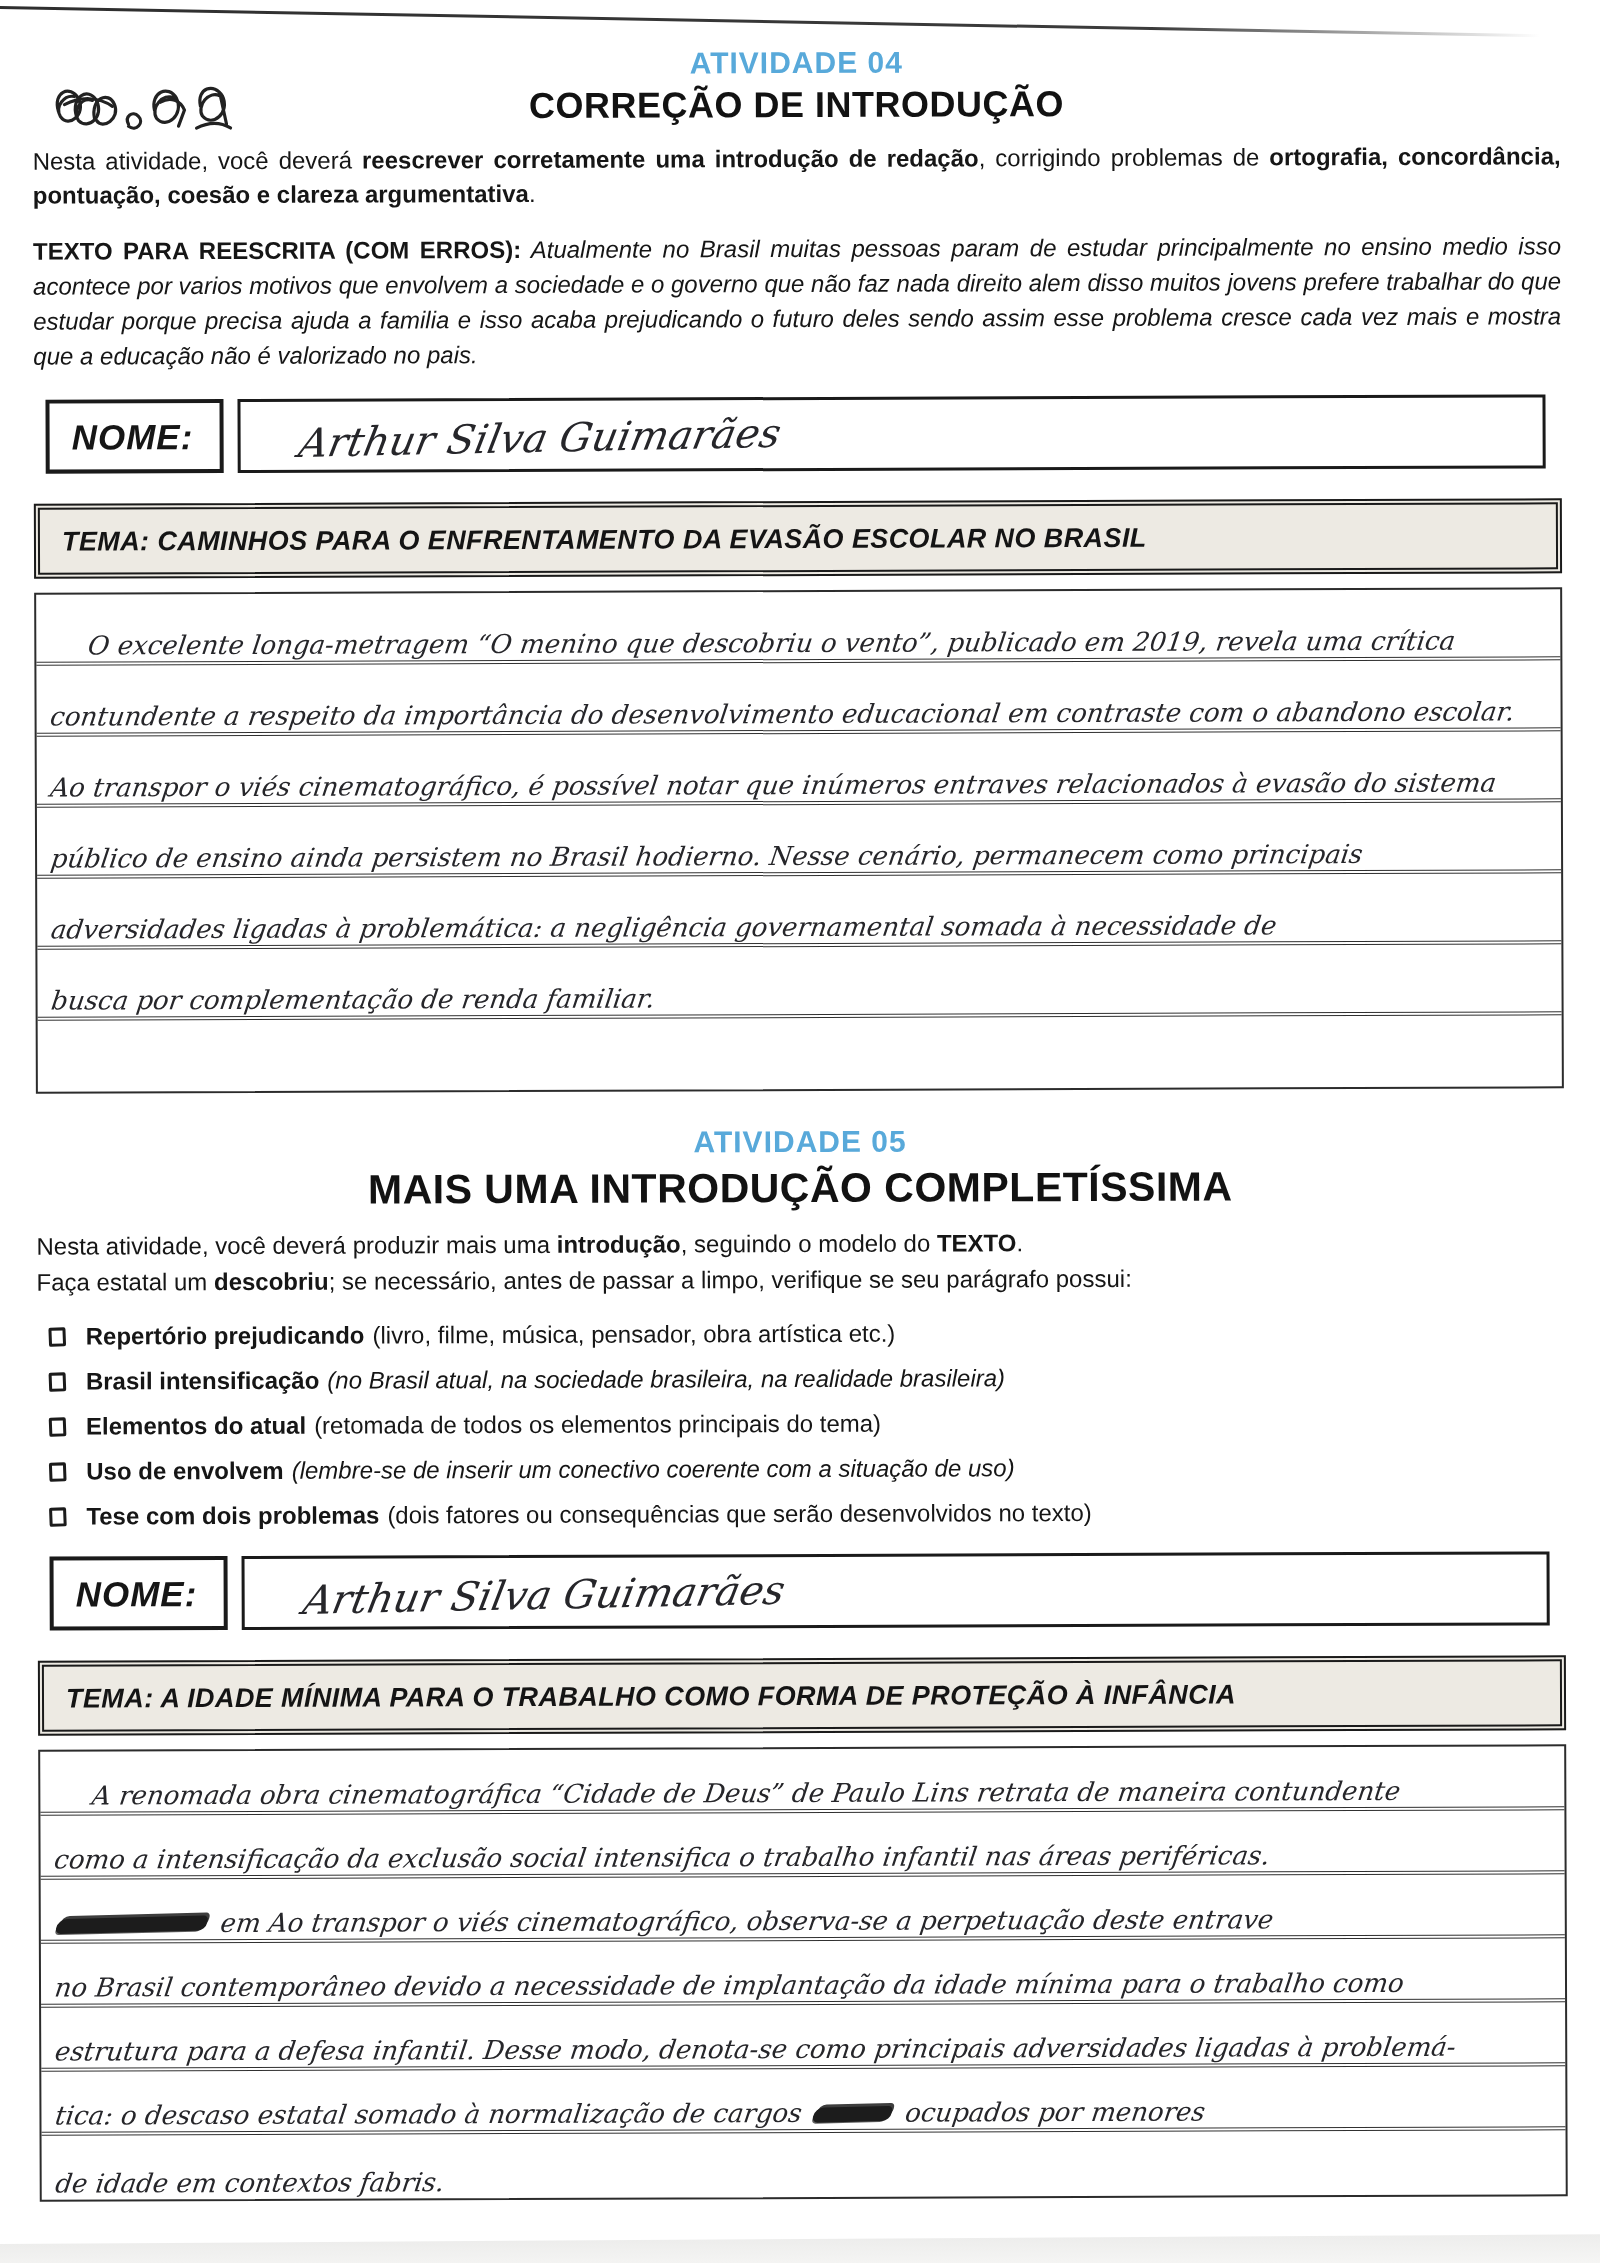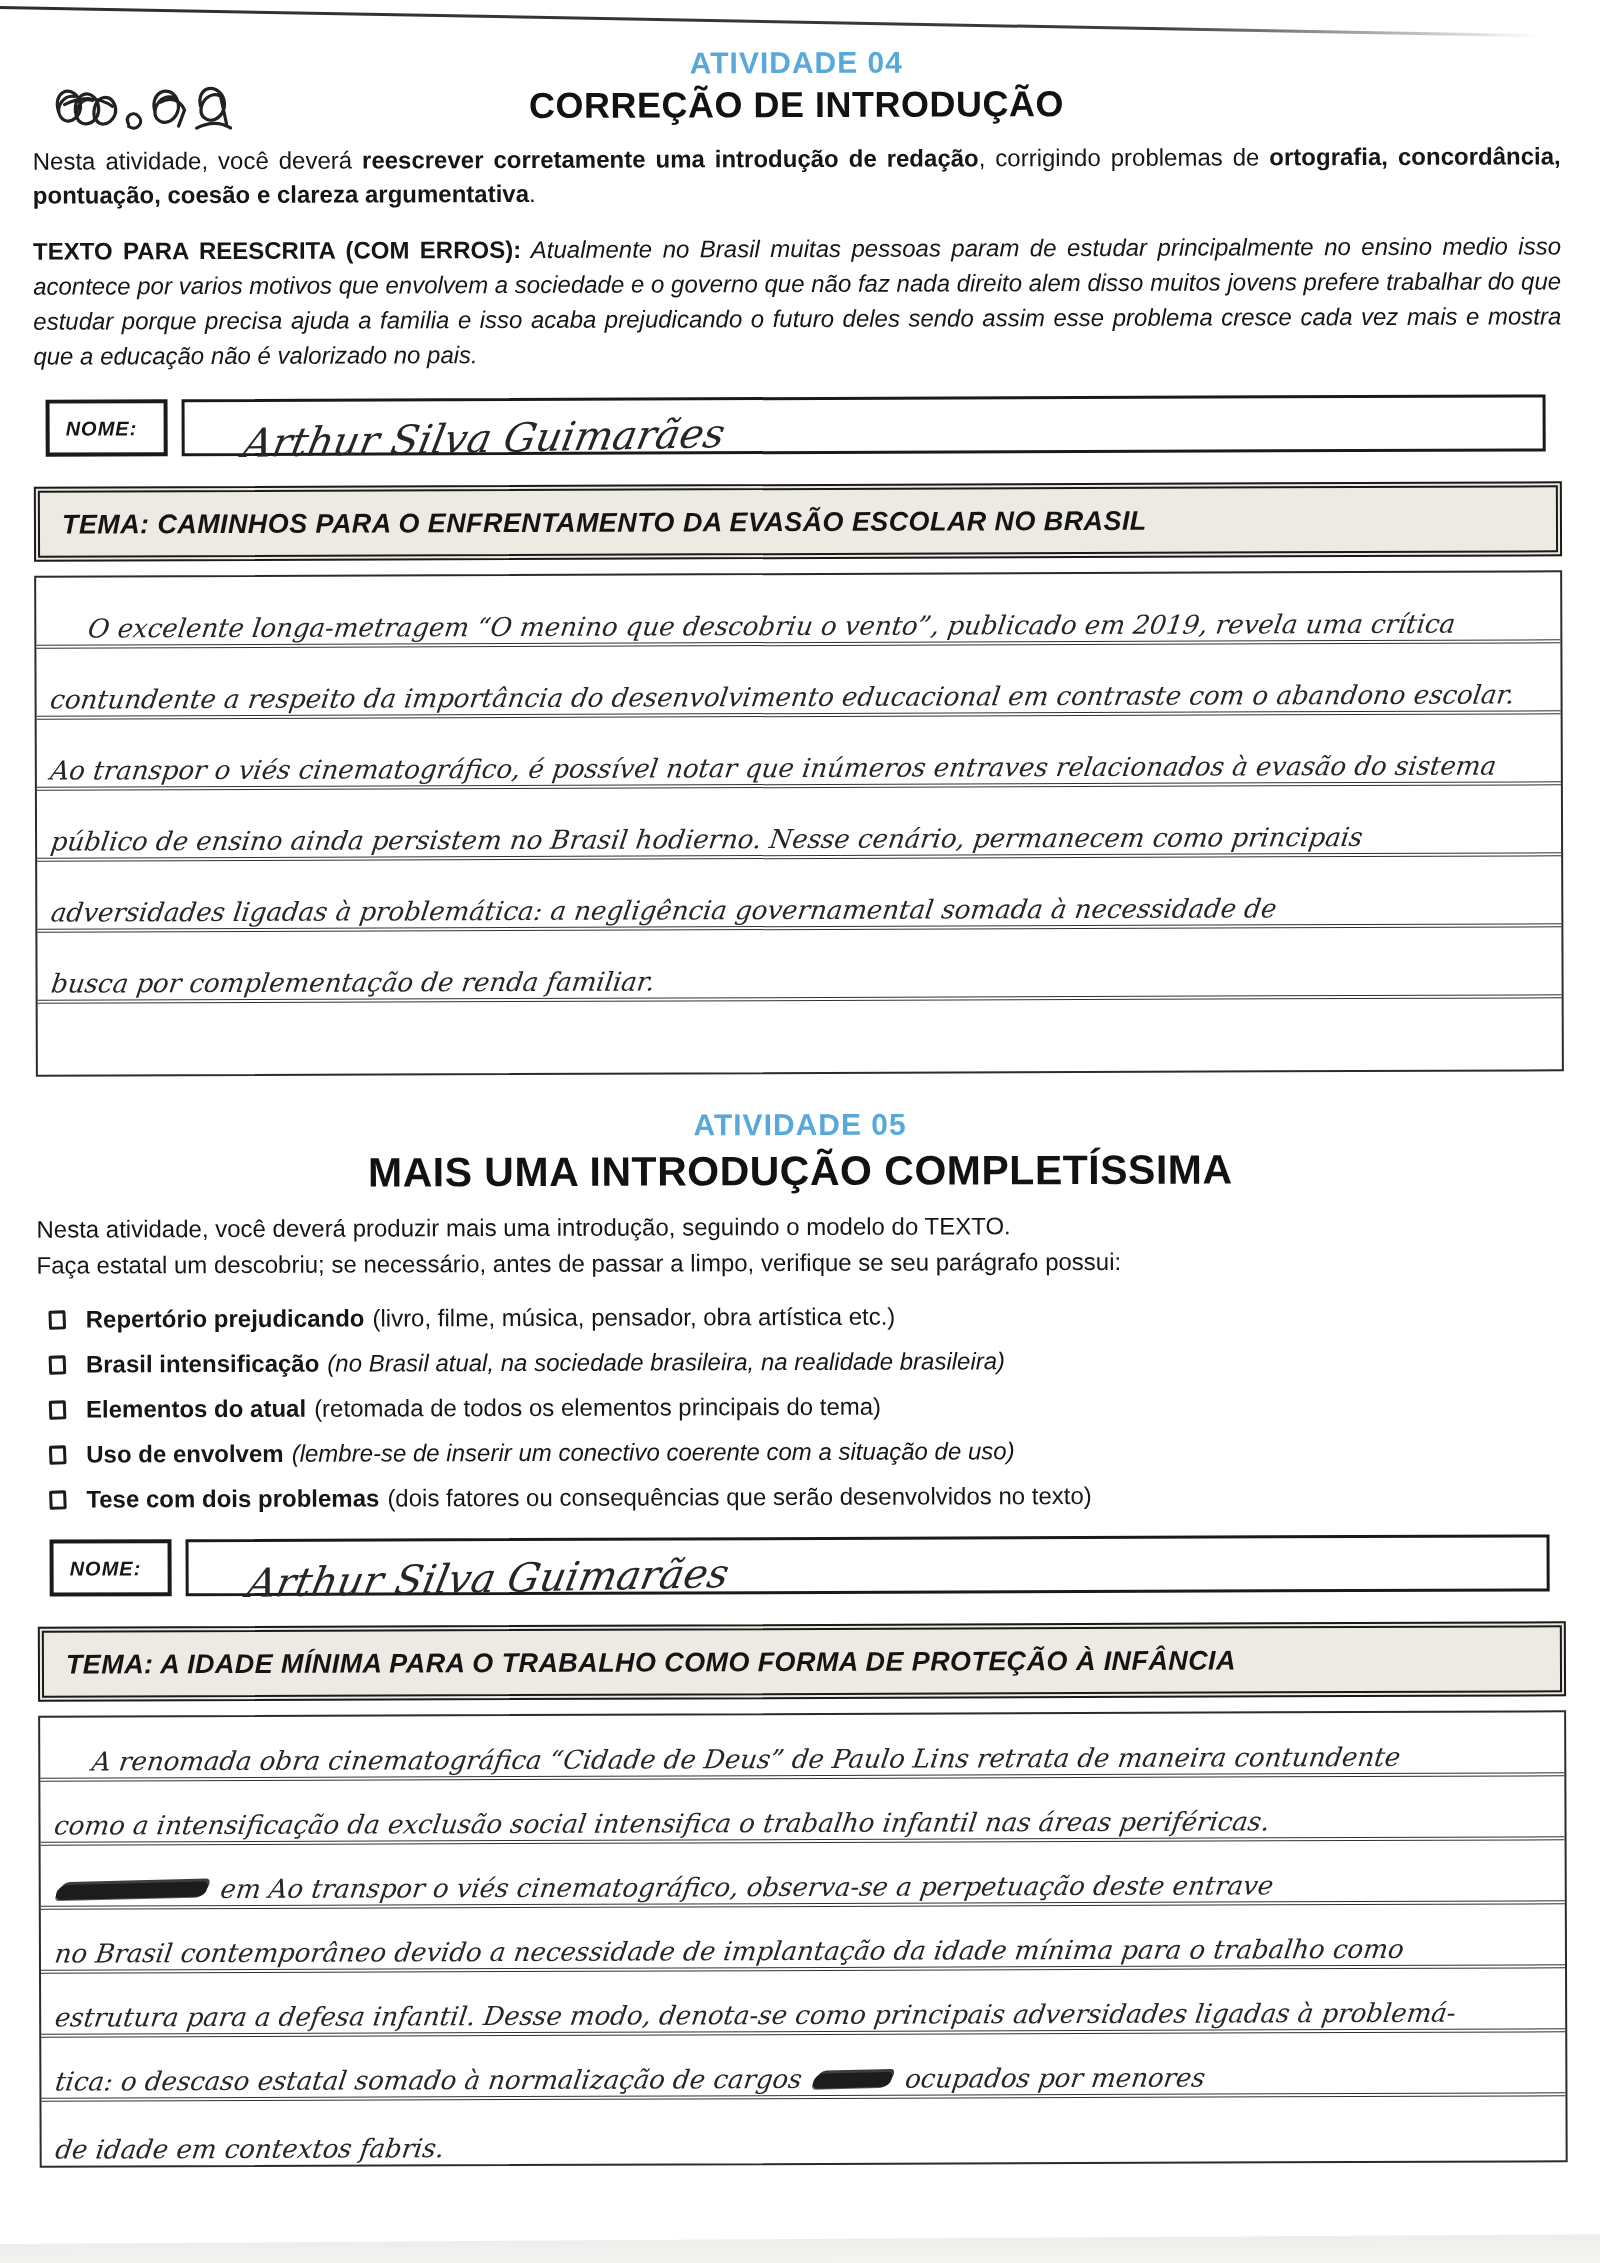--- a/index.html
+++ b/index.html
@@ -38,22 +38,22 @@
 
   .para{ font-size:24px; line-height:1.42; text-align:justify; margin:16px 0 0 0; }
   .para .b{ font-weight:bold; }
   .rewrite-para{ font-size:24px; line-height:1.45; text-align:justify; margin:22px 0 0 0; }
   .rewrite-para .lbl{ font-weight:bold; }
   .rewrite-para .err{ font-style:italic; }
 
   
   .nome-row{ display:flex; align-items:stretch; gap:14px; margin:26px 0 0 12px; width:1500px; }
   .nome-label-box{
-    border:4px solid #1a1a1a; padding:14px 26px 12px 16px;
-    font-size:20px; font-weight:bold; font-style:italic; letter-spacing:1px;
+    border:4px solid #1a1a1a; padding:14px 26px 12px 22px;
+    font-size:35px; font-weight:bold; font-style:italic; letter-spacing:1px;
     display:flex; align-items:center;
   }
   .nome-line-box{ flex:1; border:3px solid #1a1a1a; position:relative; }
   .hand{
     font-family:"DejaVu Serif", serif; font-style:italic;
     color:#26262a; display:inline-block; transform:skewX(-8deg);
     white-space:nowrap;
   }
   .hand-name{ position:absolute; left:60px; top:14px; font-size:40px; transform:skewX(-12deg) rotate(-1deg); }
 
@@ -81,21 +81,21 @@
     transform:skewX(-14deg) rotate(-1.2deg);
     box-shadow:2px -4px 0 -1px rgba(28,28,28,.85), -2px 3px 0 -2px rgba(28,28,28,.7);
     margin:0 14px 4px 2px;
   }
   .blob-lg{ width:150px; }
   .blob-sm{ width:78px; margin-left:12px; }
 
   
   .sec-gap{ height:34px; }
   .para-left{ font-size:24px; line-height:1.5; margin:14px 0 0 0; }
-  .para-left .b{ font-weight:normal; }
+  .para-left .b{ font-weight:bold; }
   .checklist{ list-style:none; margin:22px 0 0 0; padding:0 0 0 12px; }
   .checklist li{ display:flex; align-items:baseline; margin:0 0 17px 0; font-size:24px; }
   .cbx{
     width:17px; height:19px; border:3px solid #1b1b1b; border-radius:2px;
     display:inline-block; flex:0 0 auto; margin-right:20px; position:relative; top:2px;
     transform:rotate(-2deg);
   }
   .checklist .b{ font-weight:bold; margin-right:8px; }
   .checklist .it{ font-style:italic; }
 </style>

